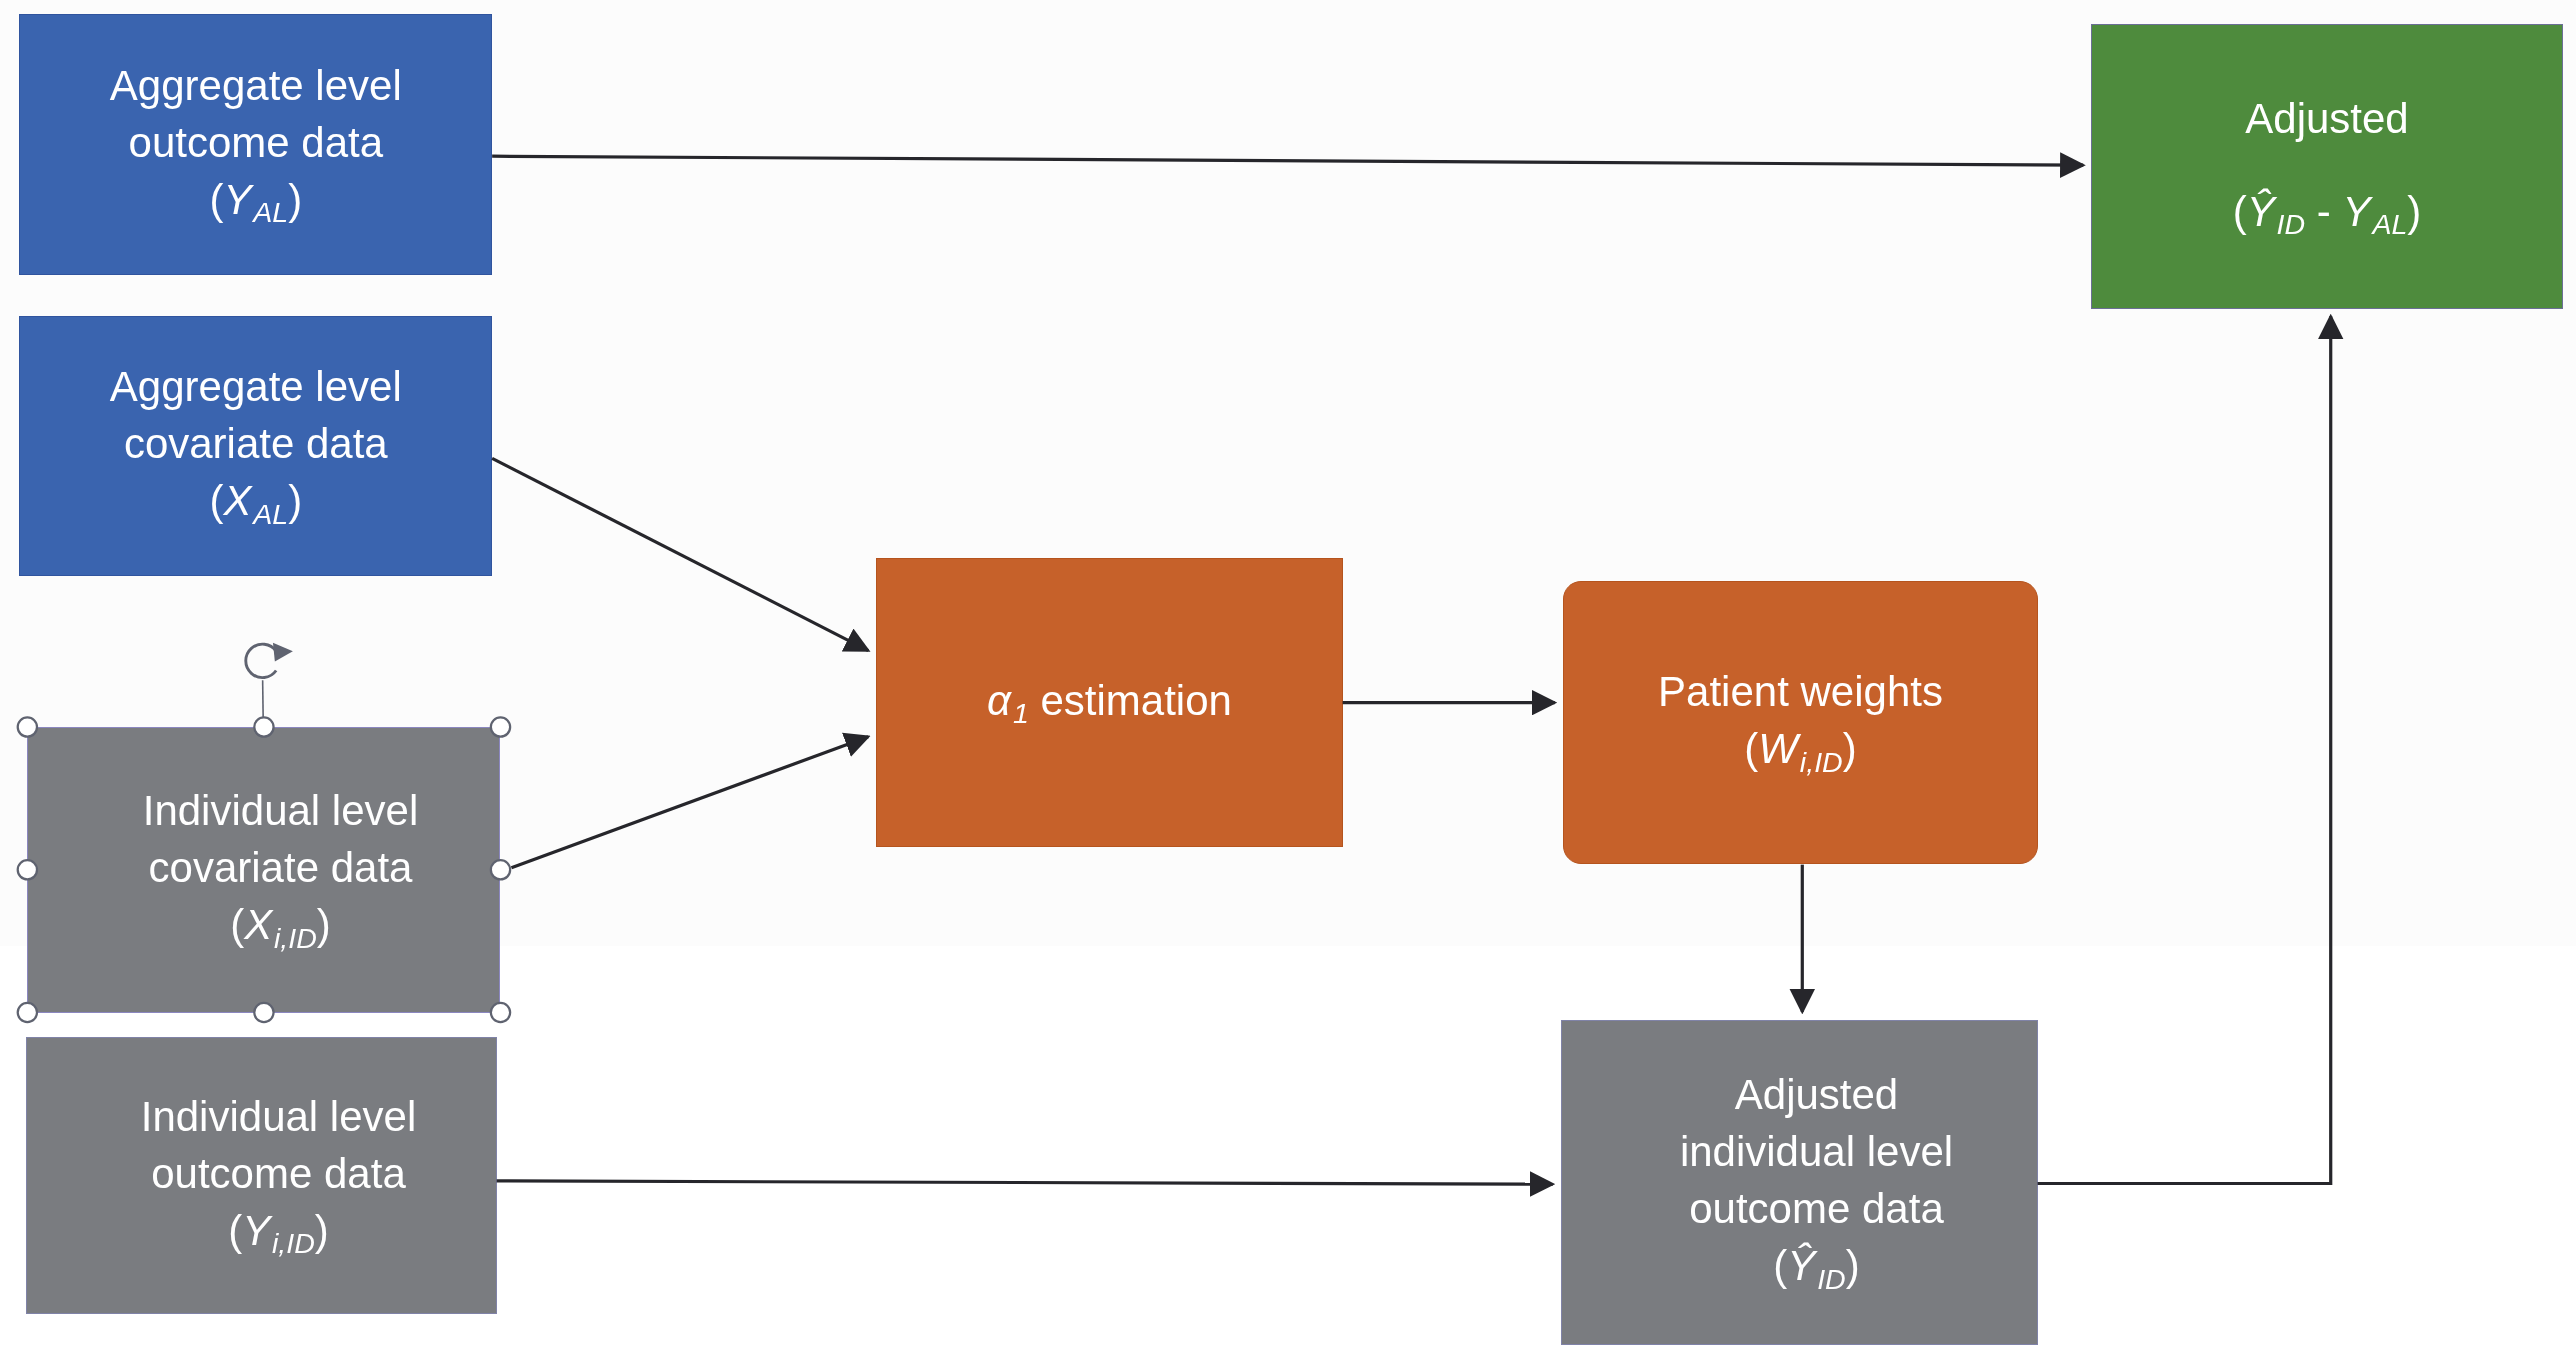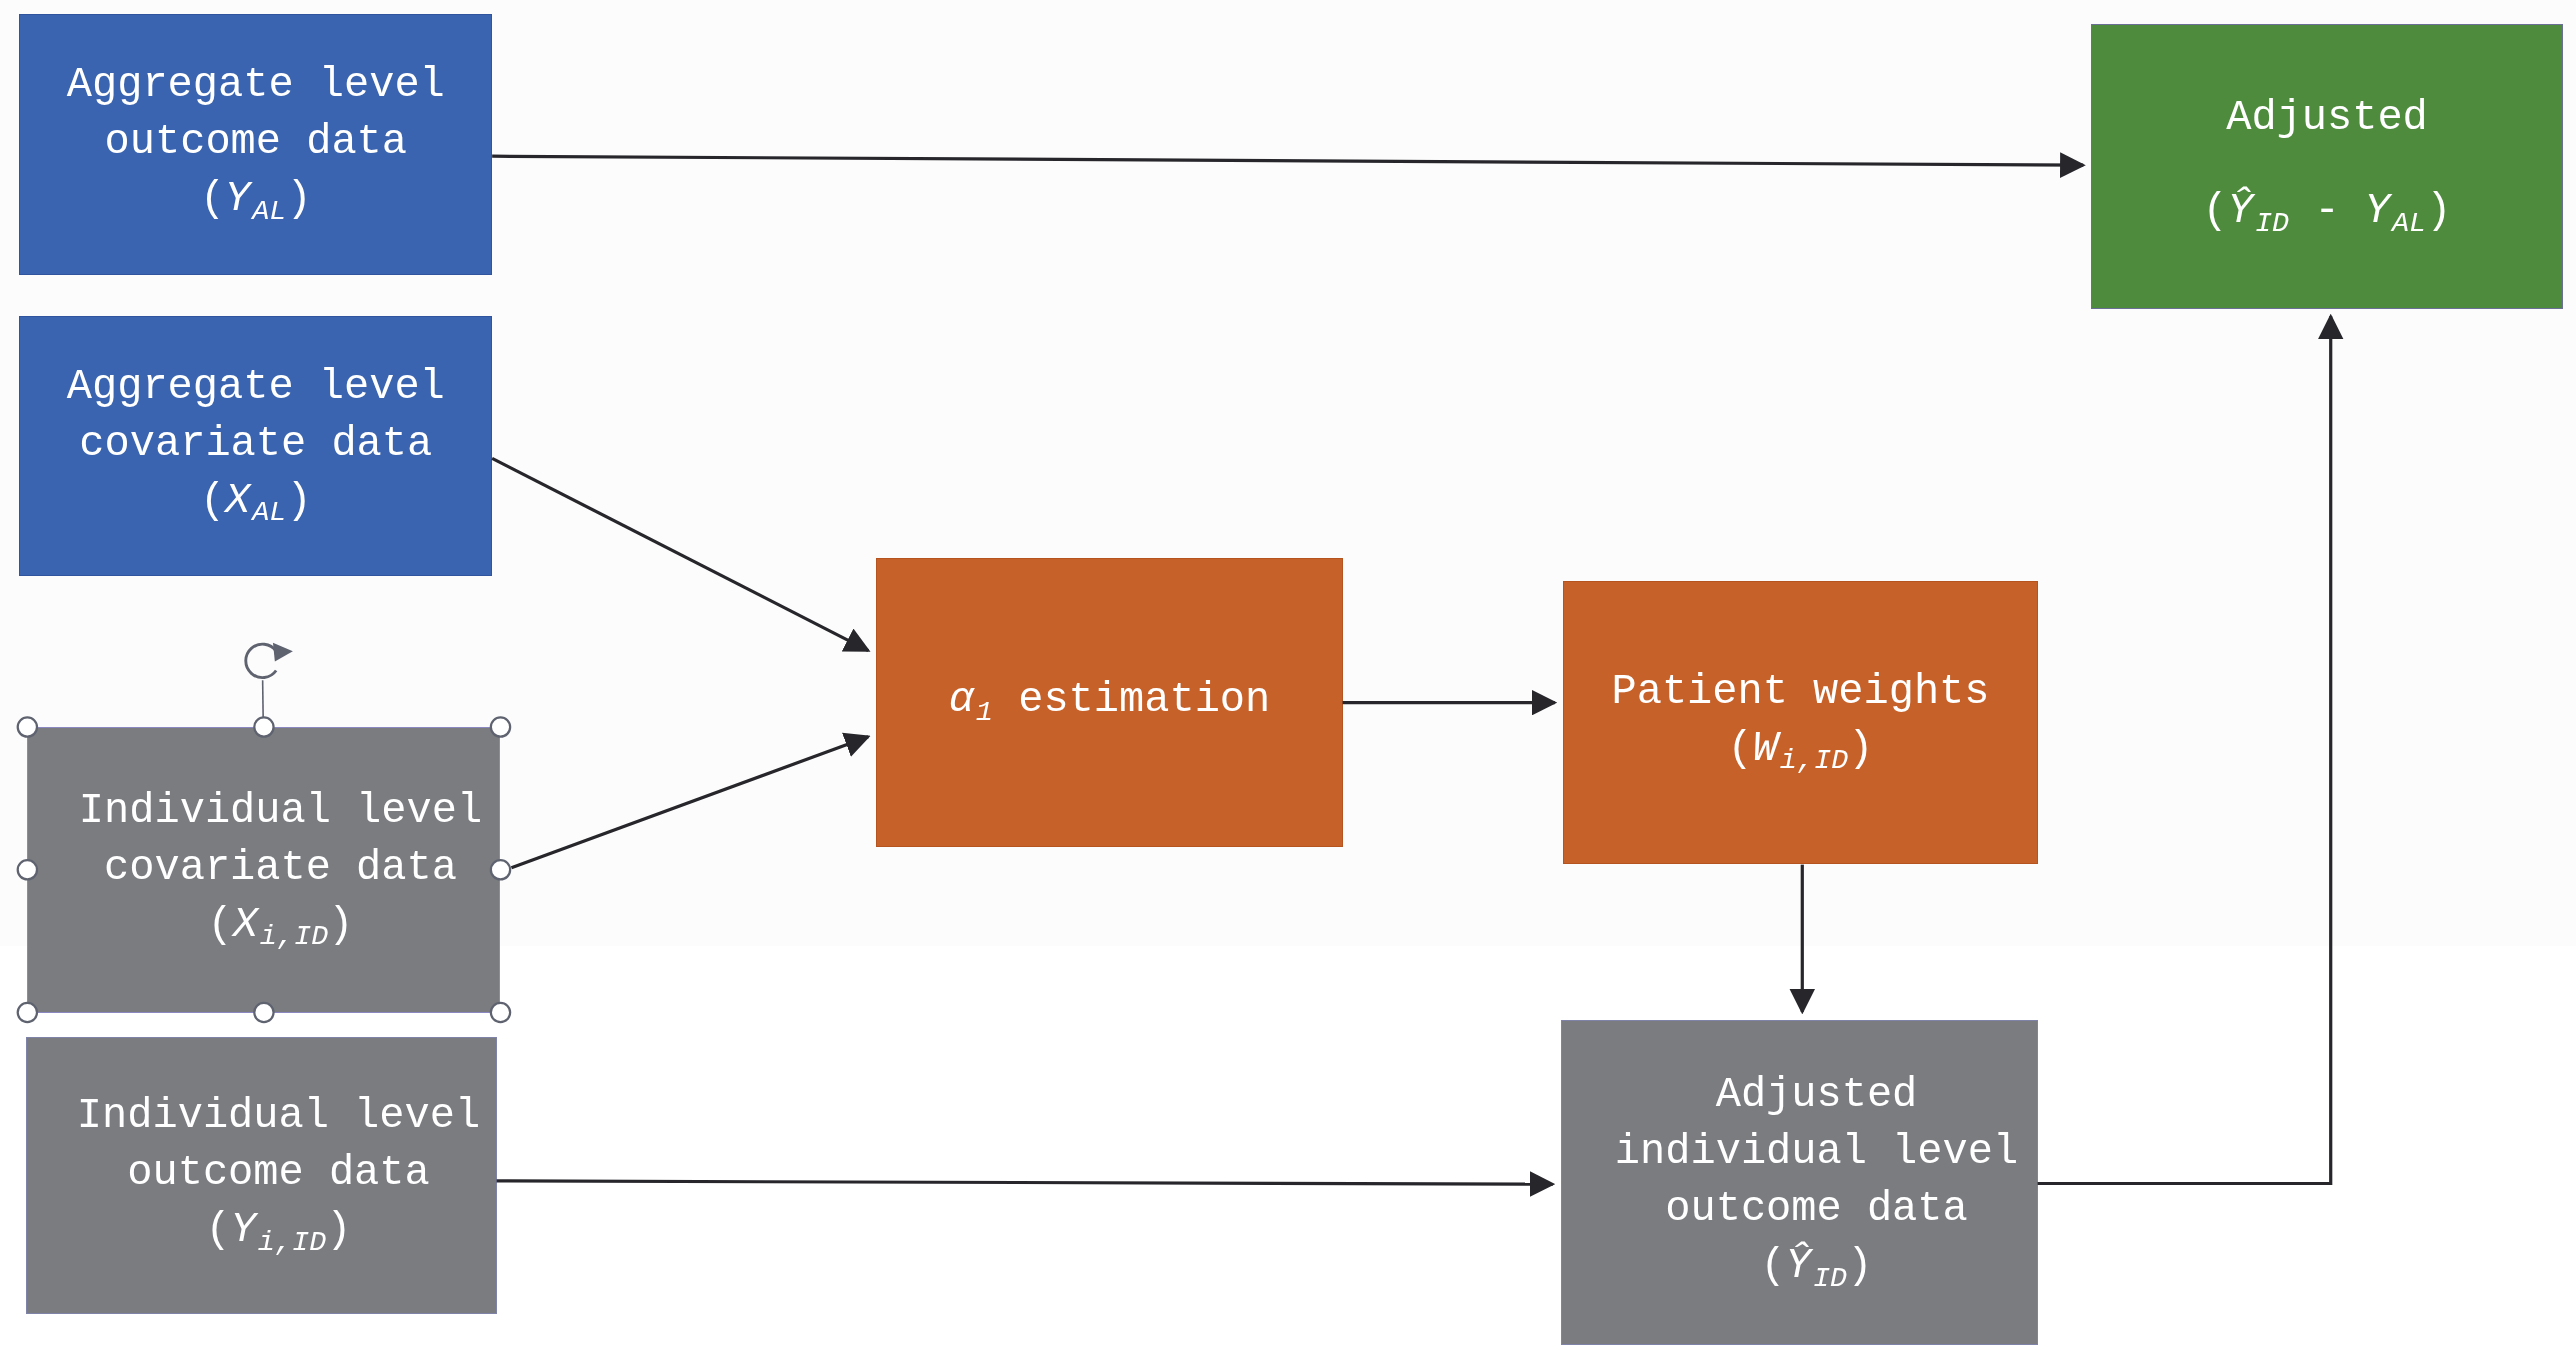--- a/index.html
+++ b/index.html
@@ -1,20 +1,20 @@
 <!DOCTYPE html>
 <html style="--bg: #FCFCFC; --box_blue: #3A64AF; --box_orange: #C6612A; --box_gray: #7A7C80; --box_green: #4E8B3D; --text_white: #FFFFFF; --arrow_black: #26262B; --handle_stroke: #5F6370;font-size:10.3px"><head>
 <meta charset="utf-8">
 <style>
   html, body { margin: 0; padding: 0; }
   body { width: 2576px; height: 1350px; overflow: hidden; }
   .canvas {
     position: relative; width: 2576px; height: 946px;
     background: var(--bg, #FCFCFC);
-    font-family: Liberation Mono, monospace;
+    font-family: Liberation Sans, sans-serif;
   }
   .box {
     position: absolute; box-sizing: border-box;
     display: flex; flex-direction: column; align-items: center; justify-content: center;
     text-align: center; color: var(--text_white, #fff);
     font-size: 42px; line-height: 1.36; font-weight: 400;
   }
   .box.blue   { background: var(--box_blue);   border: 1.9px solid #30549E; }
   .box.orange { background: var(--box_orange); border: 1.9px solid #B5541E; }
   .box.gray   { background: var(--box_gray);   border: 1.9px solid #8083A8; padding-left: 34px; }
@@ -64,21 +64,21 @@
       <span class="frm-open">(</span><span class="frm-base">Y</span><span class="frm-sub">i,ID</span><span class="frm-close">)</span>
     </span>
   </div>
 
   <div class="box orange" style="left:876px; top:558px; width:467px; height:289px;">
     <span>
       <span class="frm-base">α</span><span class="frm-sub">1</span><span> estimation</span>
     </span>
   </div>
 
-  <div class="box orange" style="left:1563px; top:581px; width:475px; height:283px;">
+  <div class="box orange" style="left:1563px; top:581px; width:475px; height:283px;border-radius:18px;">
     <span>Patient weights</span>
     <span>
       <span class="frm-open">(</span><span class="frm-base">W</span><span class="frm-sub">i,ID</span><span class="frm-close">)</span>
     </span>
   </div>
 
   <div class="box gray" style="left:1561px; top:1020px; width:477px; height:325px;">
     <span>Adjusted</span>
     <span>individual level</span>
     <span>outcome data</span>

